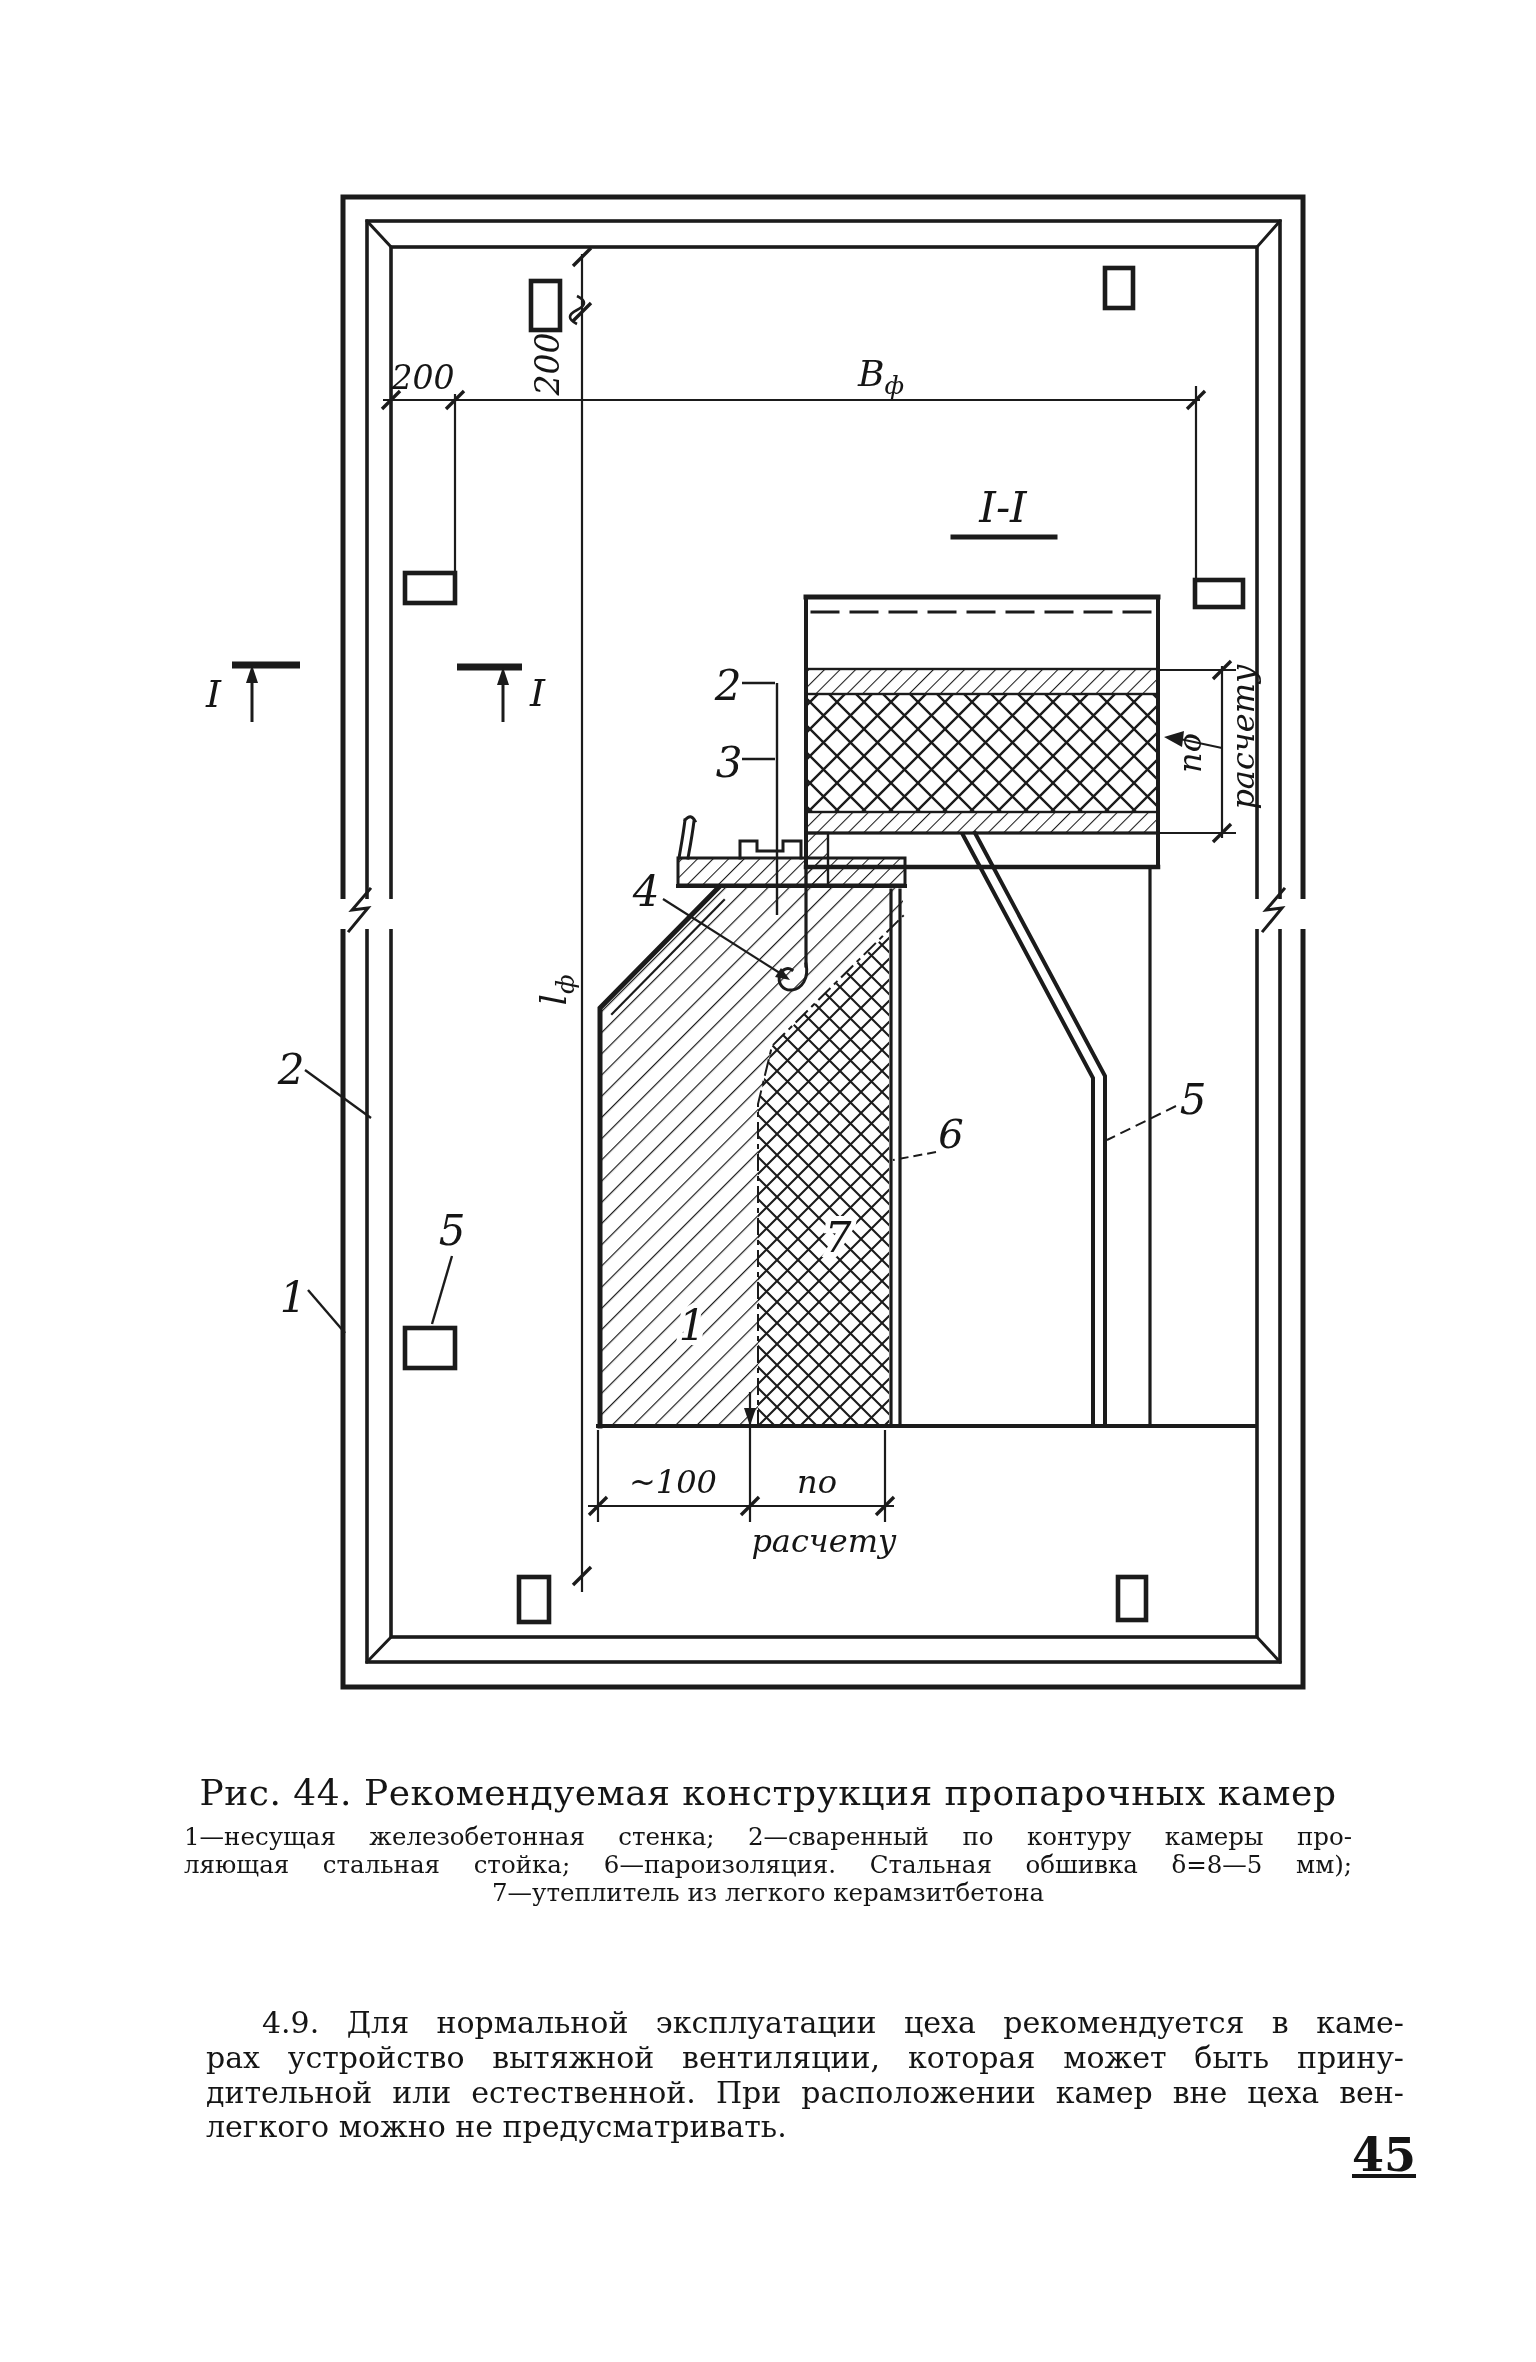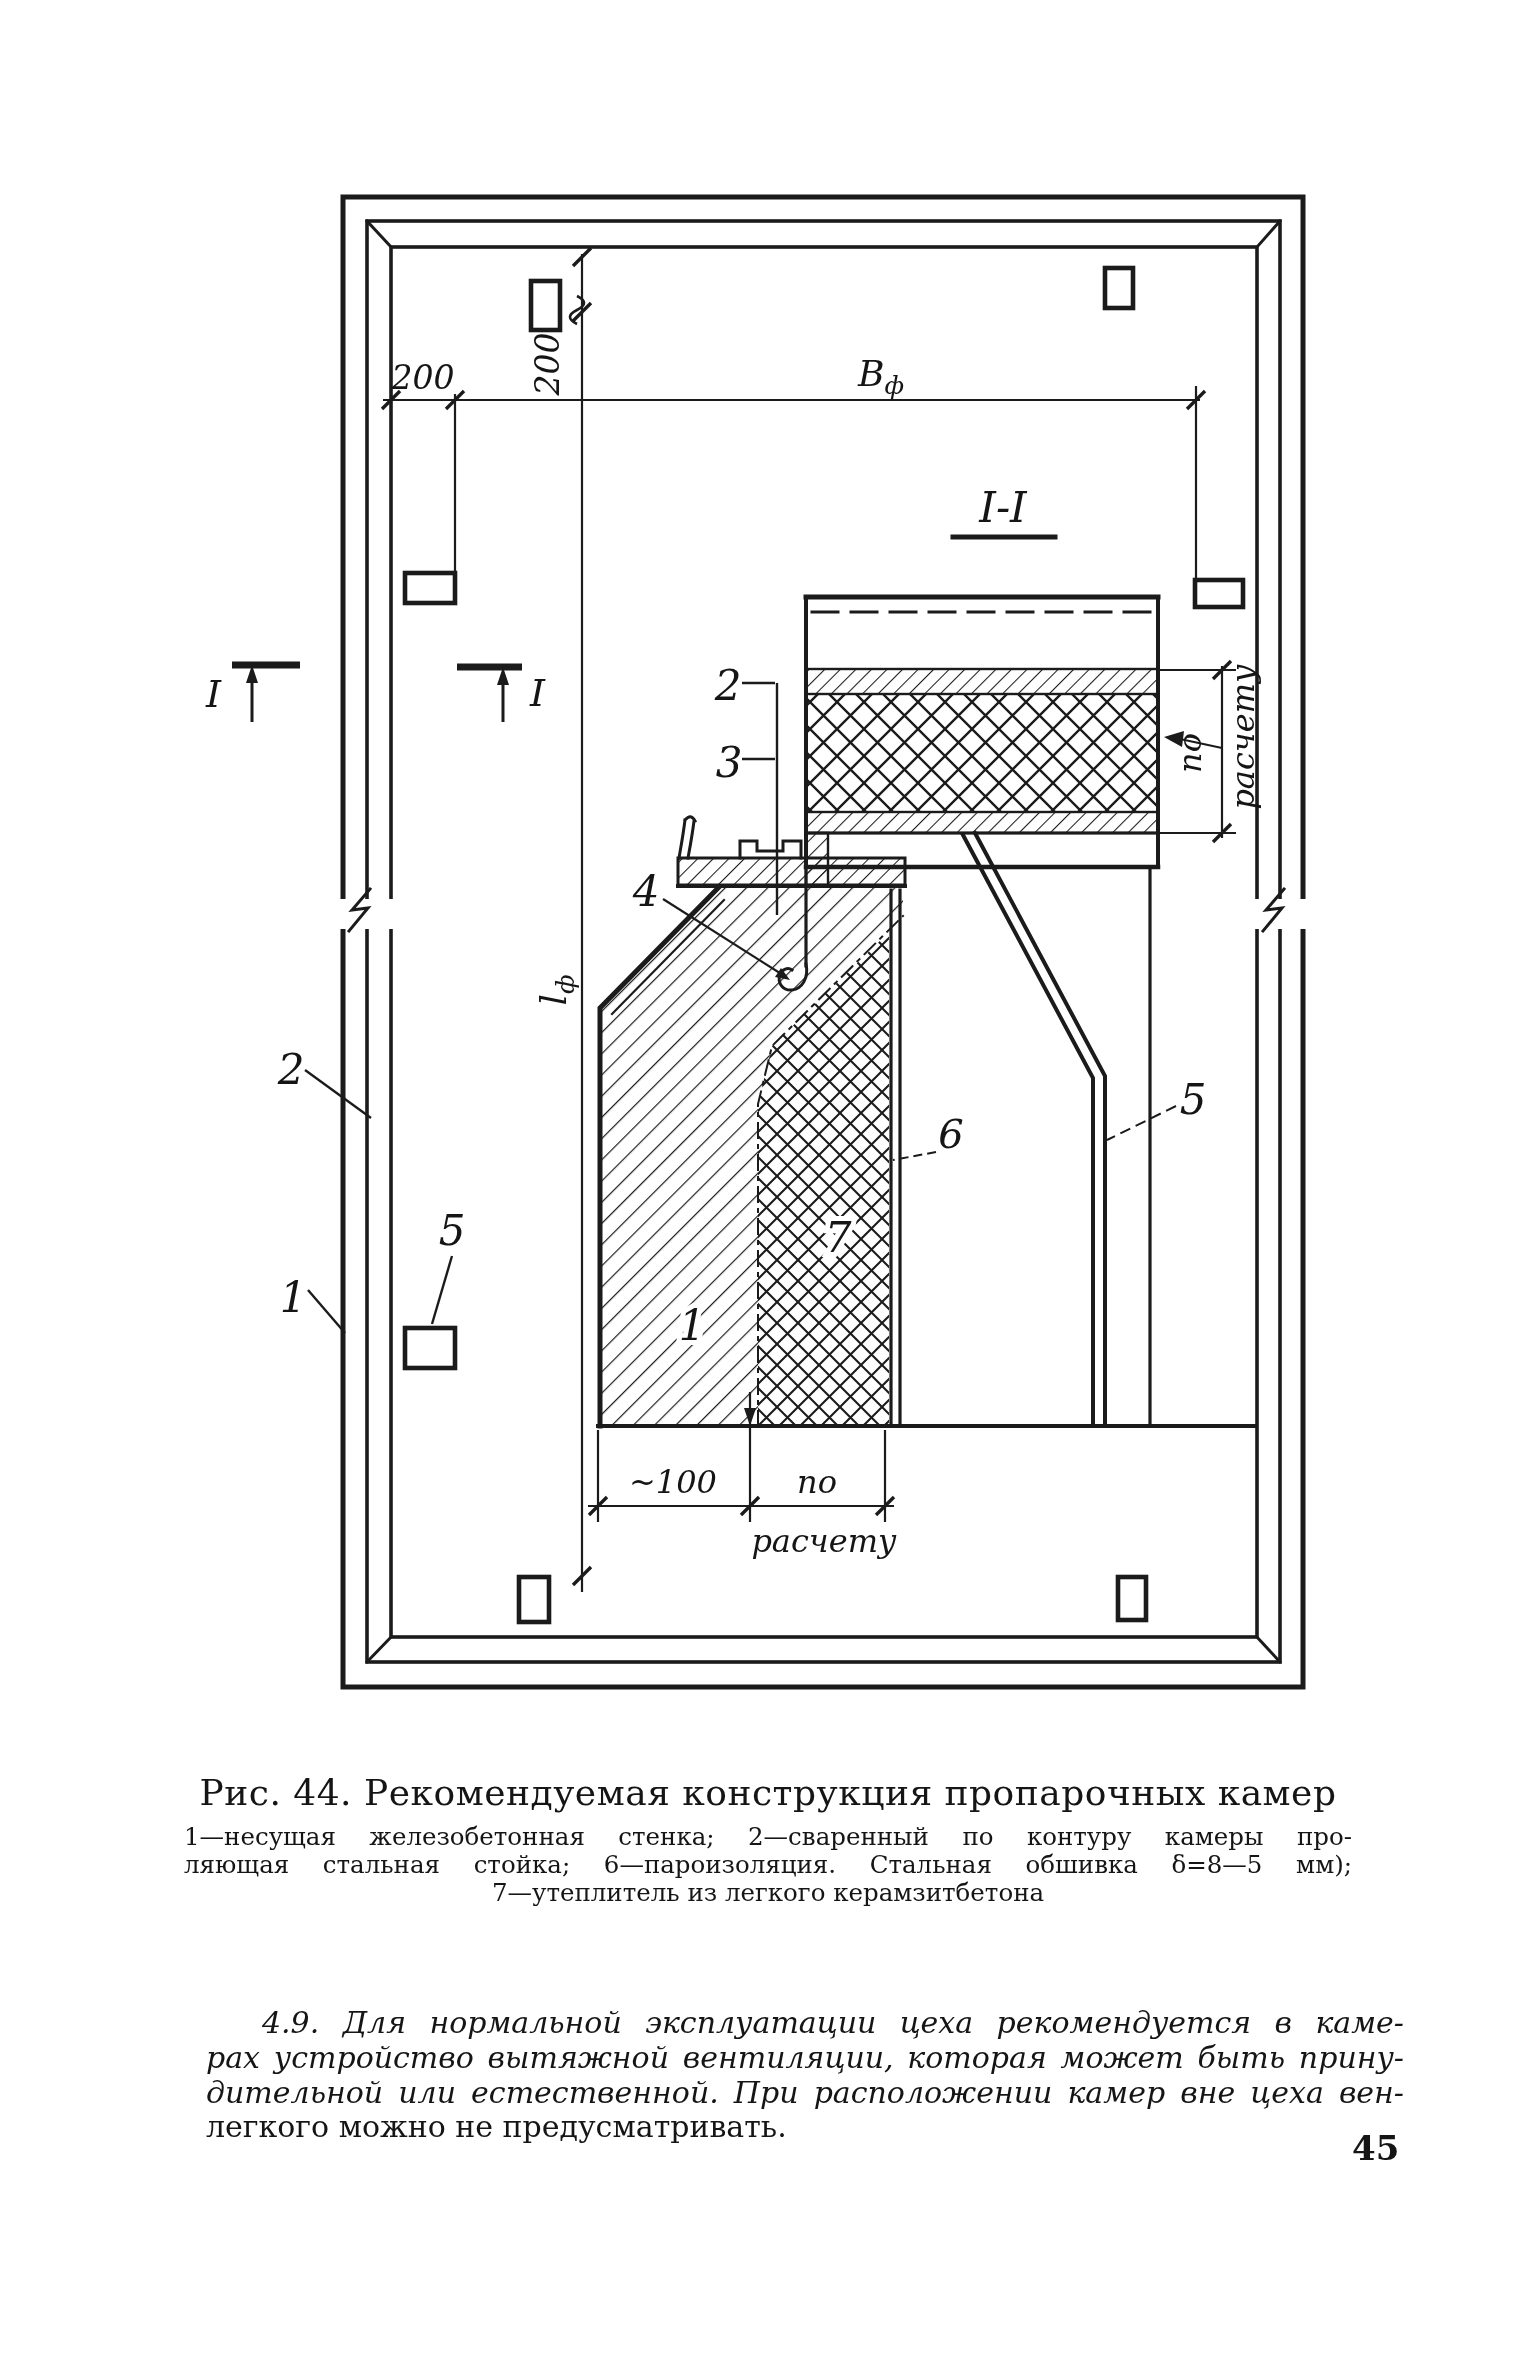--- a/index.html
+++ b/index.html
@@ -8,23 +8,23 @@
   .fig-svg{position:absolute;top:0;left:0;}
   svg text{font-family:"DejaVu Serif",serif;font-style:italic;fill:#151515;}
   .caption{position:absolute;top:1772px;left:0;width:1536px;text-align:center;
            font-size:36px;letter-spacing:.5px;white-space:nowrap;}
   .legend{position:absolute;top:1823px;left:184px;width:1168px;
           font-size:24.5px;line-height:27.8px;}
   .legend .just{text-align:justify;text-align-last:justify;white-space:normal;}
   .legend .cent{text-align:center;}
   .bodytext{position:absolute;top:2006px;left:206px;width:1198px;
             font-size:30px;line-height:34.8px;}
-  .bodytext .just{text-align:justify;text-align-last:justify;font-style:italic;}
+  .bodytext .just{text-align:justify;text-align-last:justify;}
   .bodytext .first{text-indent:56px;}
-  .pageno{position:absolute;top:2128px;left:1352px;width:70px;font-size:34px;font-weight:700;}
+  .pageno{position:absolute;top:2128px;left:1352px;width:70px;font-size:46px;font-weight:700;text-decoration:underline;}
 </style>
 </head>
 <body>
 
 <div class="page">
 
   <svg class="fig-svg" width="1536" height="1700" viewBox="0 0 1536 1700">
     <defs>
       <pattern id="ph" width="15" height="15" patternUnits="userSpaceOnUse" patternTransform="rotate(45)">
         <line x1="0" y1="0" x2="0" y2="15" stroke="#1b1b1b" stroke-width="2.4"></line>

